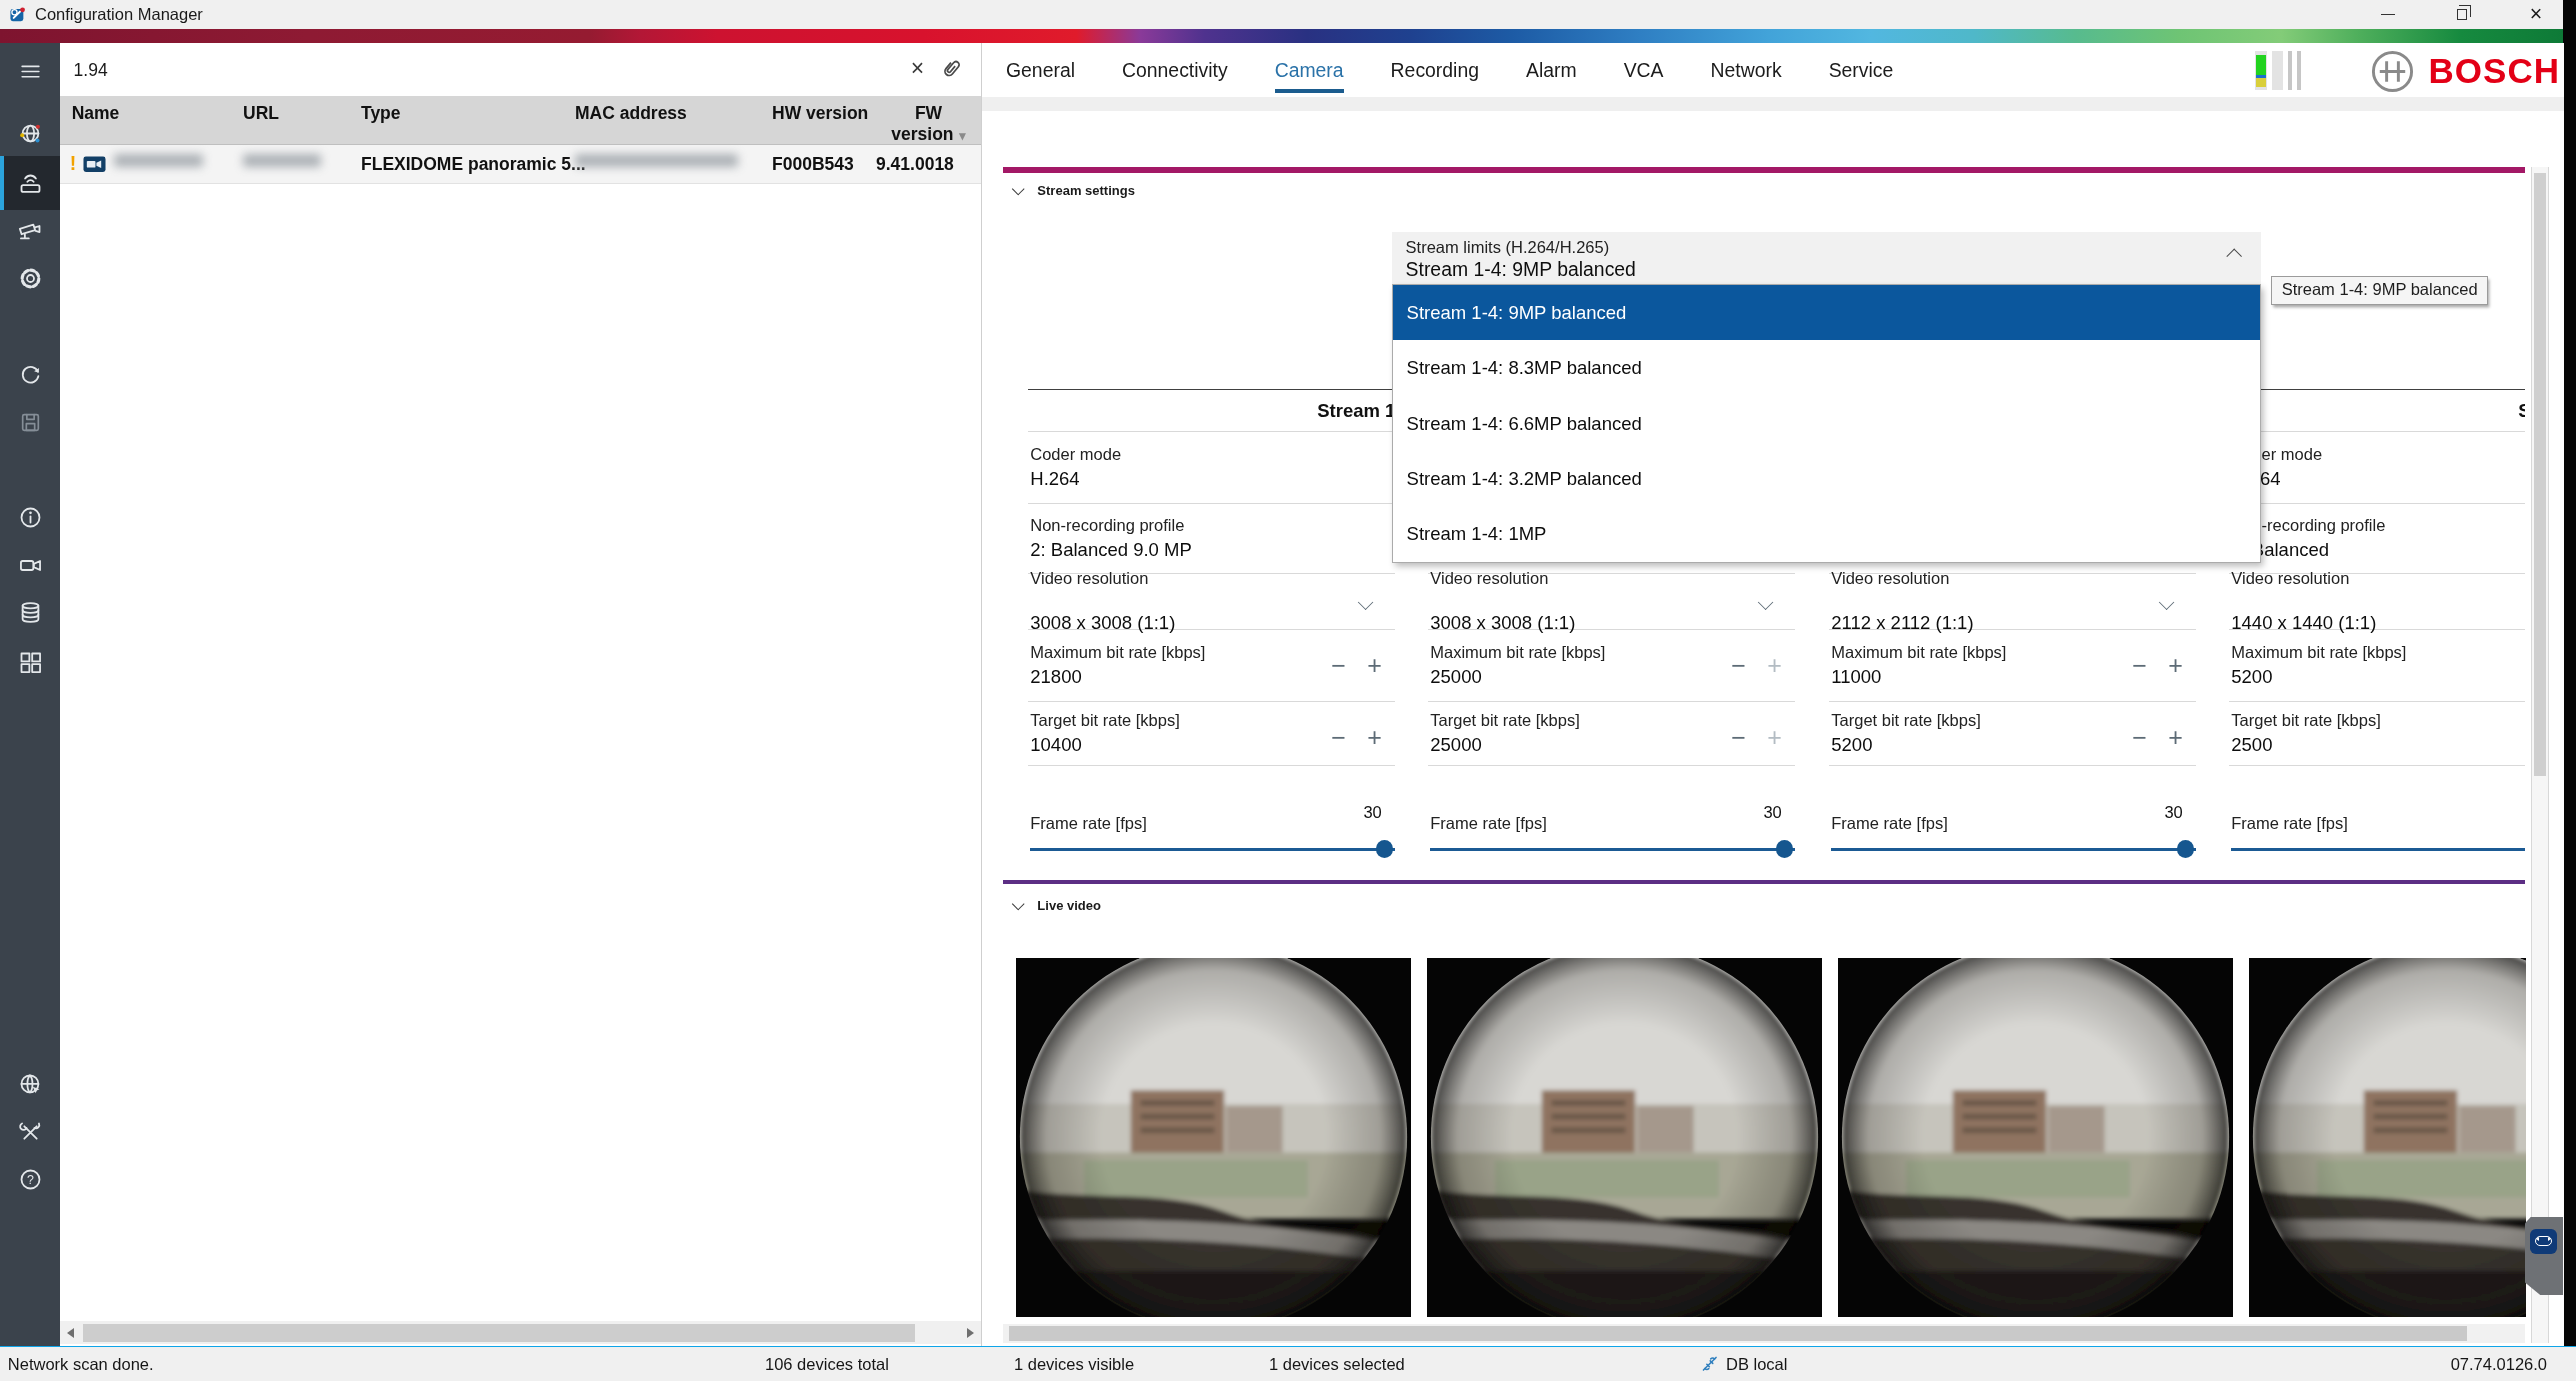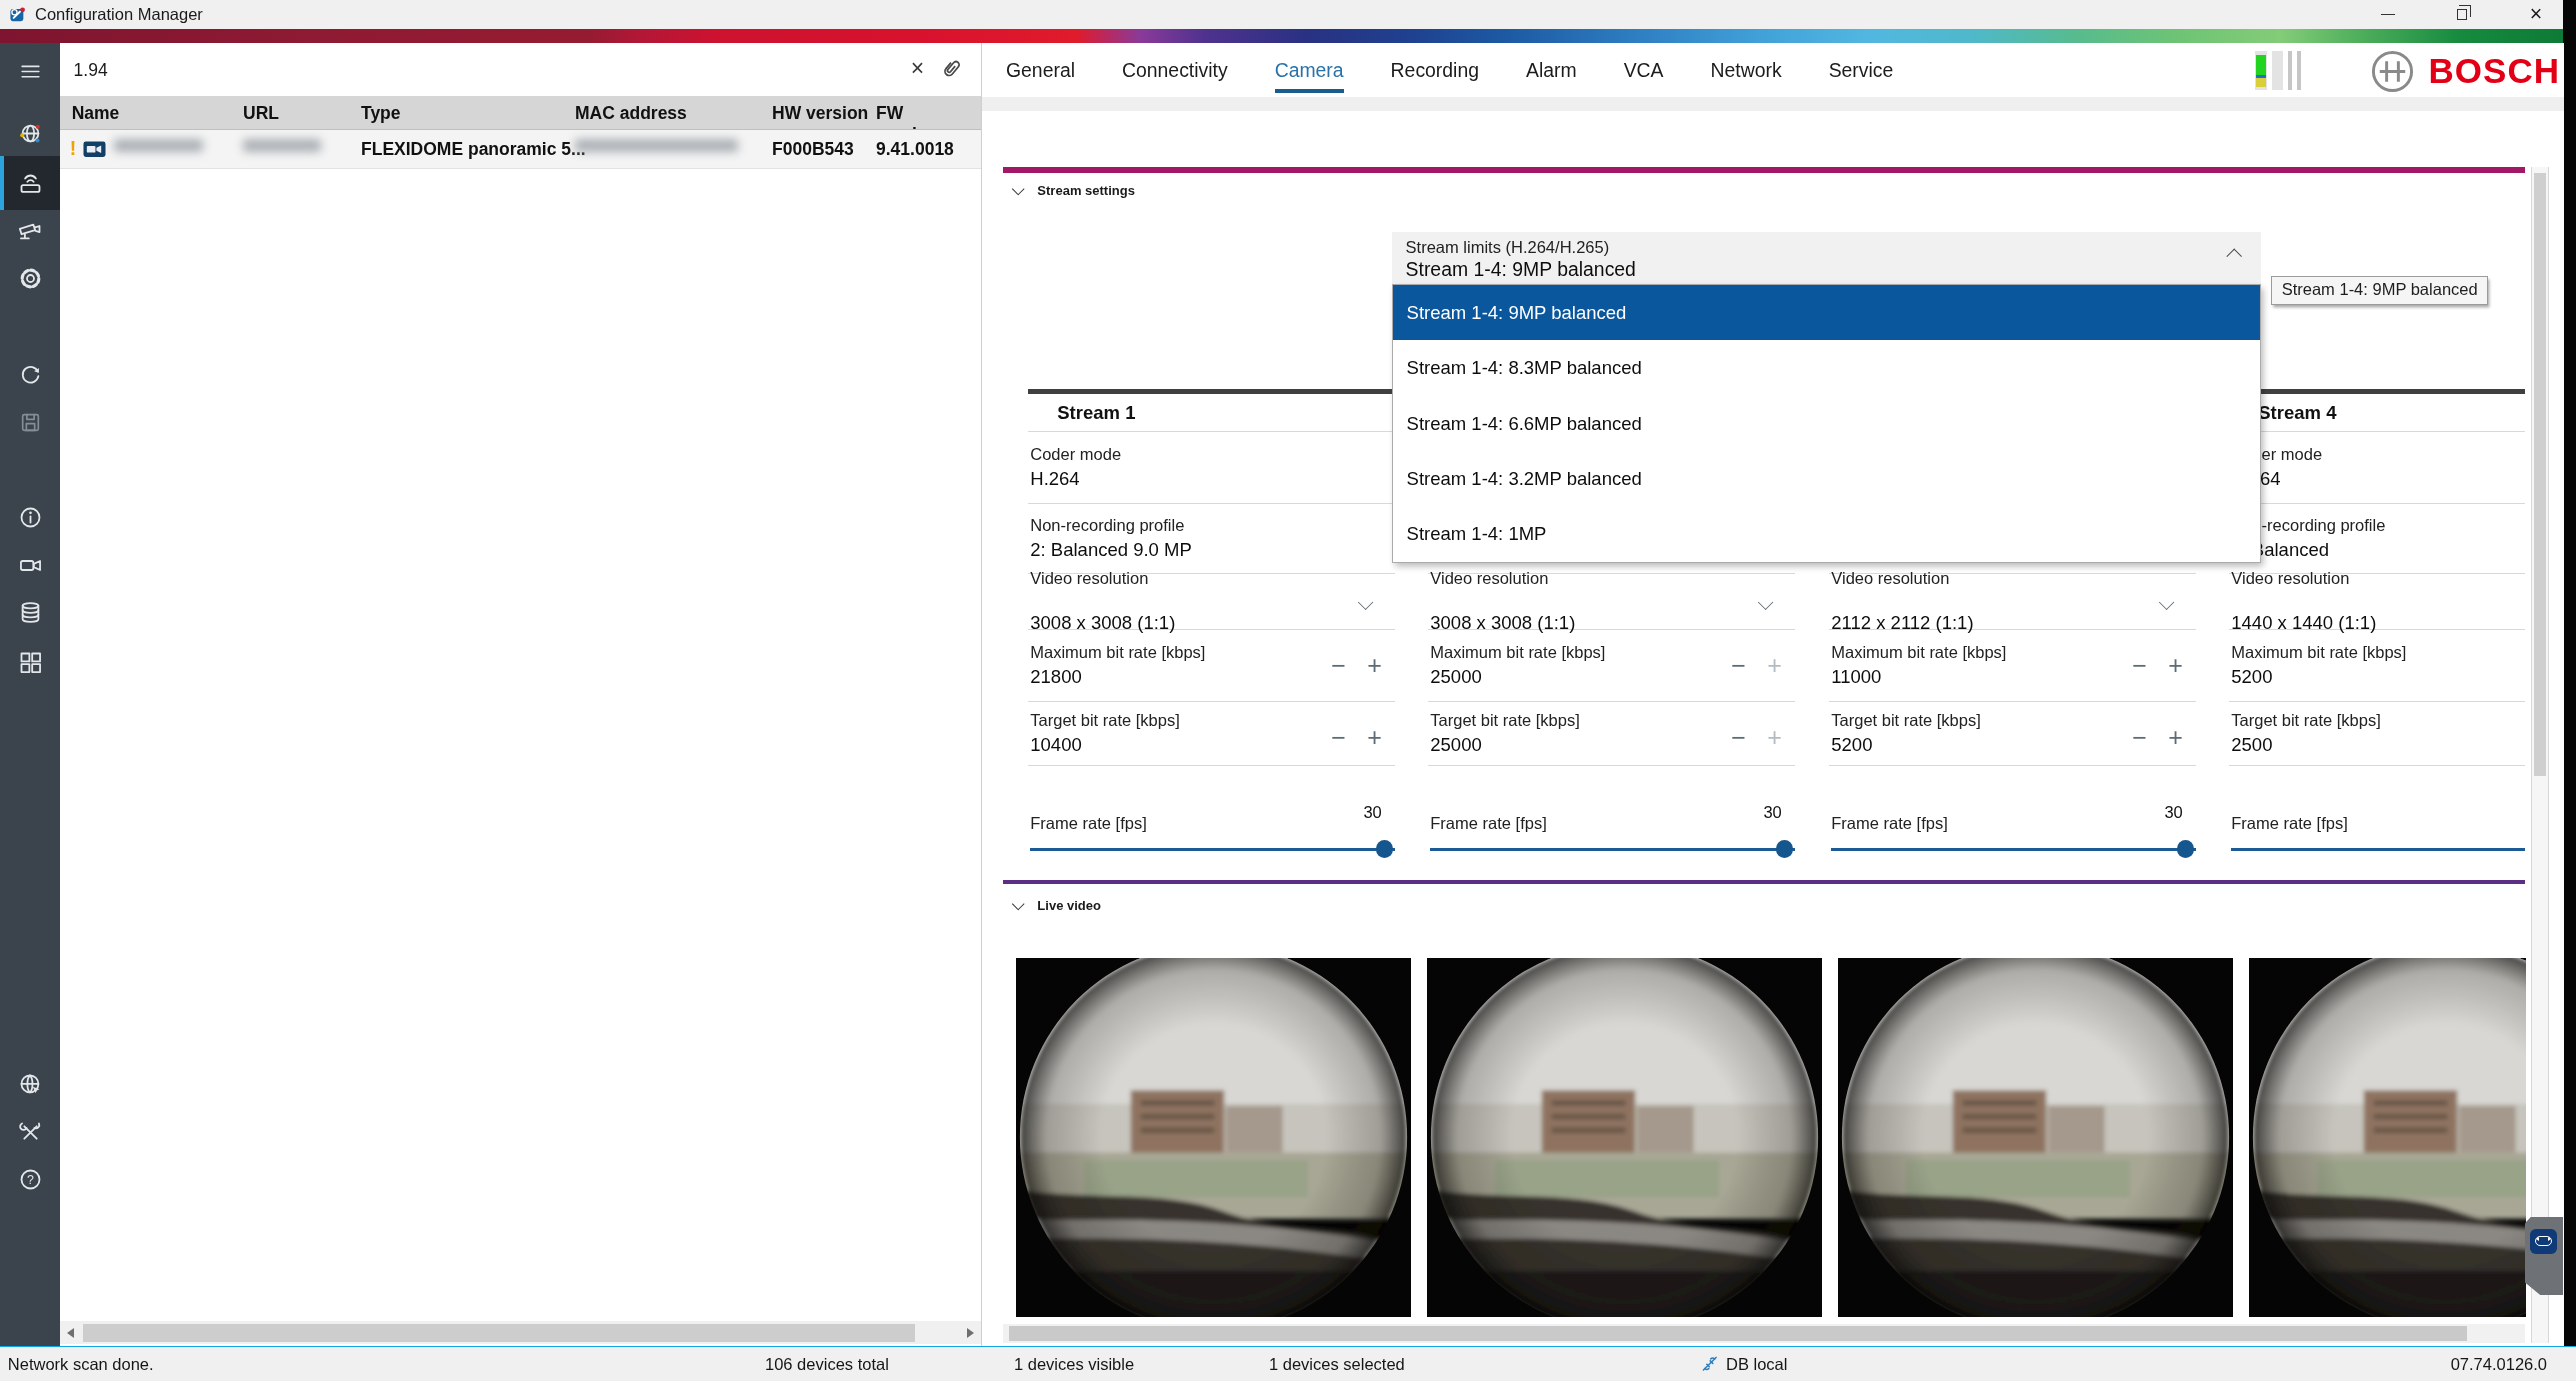--- a/index.html
+++ b/index.html
@@ -32,21 +32,21 @@
   .side-item.dim svg { stroke:#858e97; }
 
   
   .device-panel { position:absolute; left:60px; top:43px; width:922px; height:1304px; background:#ffffff; border-right:1px solid #cfcfcf; }
   .search-row { position:relative; height:54px; background:#fff; border-bottom:1px solid #d6d6d6; }
   .search-input { position:absolute; left:13.6px; top:13.6px; width:817px; height:27px; border:none; outline:none; font-size:17.5px; color:#1a1a1a; font-family:"Liberation Sans",sans-serif; background:transparent; }
   .search-clear { position:absolute; left:844px; top:11.7px; width:27px; height:27px; font-size:23px; color:#3a3a3a; text-align:center; line-height:27px; }
   .search-clip { position:absolute; left:879px; top:12.6px; width:25px; height:25px; }
   .search-clip svg { stroke:#4a4a4a; fill:none; stroke-width:1.7; }
 
-  .dp-header { position:relative; height:33px; background:#d6d6d6; border-bottom:1px solid #bfbfbf; font-size:17.5px; font-weight:700; color:#111; }
+  .dp-header { position:relative; height:48px; background:#d6d6d6; border-bottom:1px solid #bfbfbf; font-size:17.5px; font-weight:700; color:#111;text-align:center; }
   .dp-header span { position:absolute; top:5.8px; }
   .col-name { left:11.7px; } .col-url { left:183px; } .col-type { left:301px; } .col-mac { left:515px; } .col-hw { left:712px; } .col-fw { left:816px; }
   .sort-caret { color:#8a8a8a; font-size:12.6px; margin-left:5.8px; }
 
   .device-row { position:relative; height:39px; background:#f4f4f4; border-bottom:1px solid #e2e2e2; font-size:17.5px; font-weight:700; color:#111; }
   .device-row > span { position:absolute; top:8.7px; }
   .warn-badge { left:9.7px; top:6.8px !important; color:#f2a200; font-weight:900; font-size:19.4px; }
   .dev-glyph { left:23px; top:10.7px !important; }
   .blurred { position:absolute; top:12.6px; height:13.6px; background:#9aa0a6; border-radius:1.9px; filter:blur(4.9px); opacity:.8; }
   .blur-name { left:54px; width:89px; } .blur-url { left:183px; width:78px; } .blur-mac { left:515px; width:163px; }
@@ -94,21 +94,21 @@
   .section-title { font-size:13px; font-weight:700; color:#1b1b1b; }
   .chev { display:inline-block; width:8.7px; height:8.7px; border-left:1.9px solid #3a3a3a; border-bottom:1.9px solid #3a3a3a; }
   .chev-down { transform:rotate(-45deg) translateY(-1.9px); }
   .chev-up-big { width:10.7px; height:10.7px; border-width:1.9px; transform:rotate(135deg) translateX(-2.9px); border-color:#4a4a4a; }
 
   
   .cols-wrap { position:absolute; left:25px; top:222px; width:1497px; height:491px; overflow:hidden; }
   .scol { position:absolute; top:0; width:367px; }
   .scol1{left:0;} .scol2{left:400px;} .scol3{left:801px;} .scol4{left:1201px;}
   .row { position:relative; display:flex; flex-direction:column; justify-content:center; gap:4.9px; border-bottom:1px solid #d9d9d9; padding-left:1.9px; }
-  .row-head { height:43px; border-top:5px solid #404040; justify-content:center; }
+  .row-head { height:43px; border-top:1px solid #404040; justify-content:center;text-align:right; }
   .row-head .stream-title { font-size:18.5px; font-weight:700; color:#111; padding-left:27px; }
   .row-coder { height:72px; } .row-nonrec { height:70px; } .row-vres { height:56px;gap:24px; }
   .row-max { height:72px; } .row-target { height:64px; }
   .row-frame { height:114px; border-bottom:none; }
   .flabel { font-size:16.5px; color:#222; }
   .fvalue { font-size:18.5px; color:#0d0d0d; }
   .vres-chev { position:absolute; right:25px; top:23px; width:10.7px; height:10.7px; border-left:1.9px solid #5d6b76; border-bottom:1.9px solid #5d6b76; transform:rotate(-45deg); }
   .steppers { position:absolute; right:13.6px; top:23px; display:flex; gap:21.4px; font-size:25px; color:#5d6b76; }
   .steppers span { line-height:25px; }
   .steppers .dim { color:#b3bcc3; }

